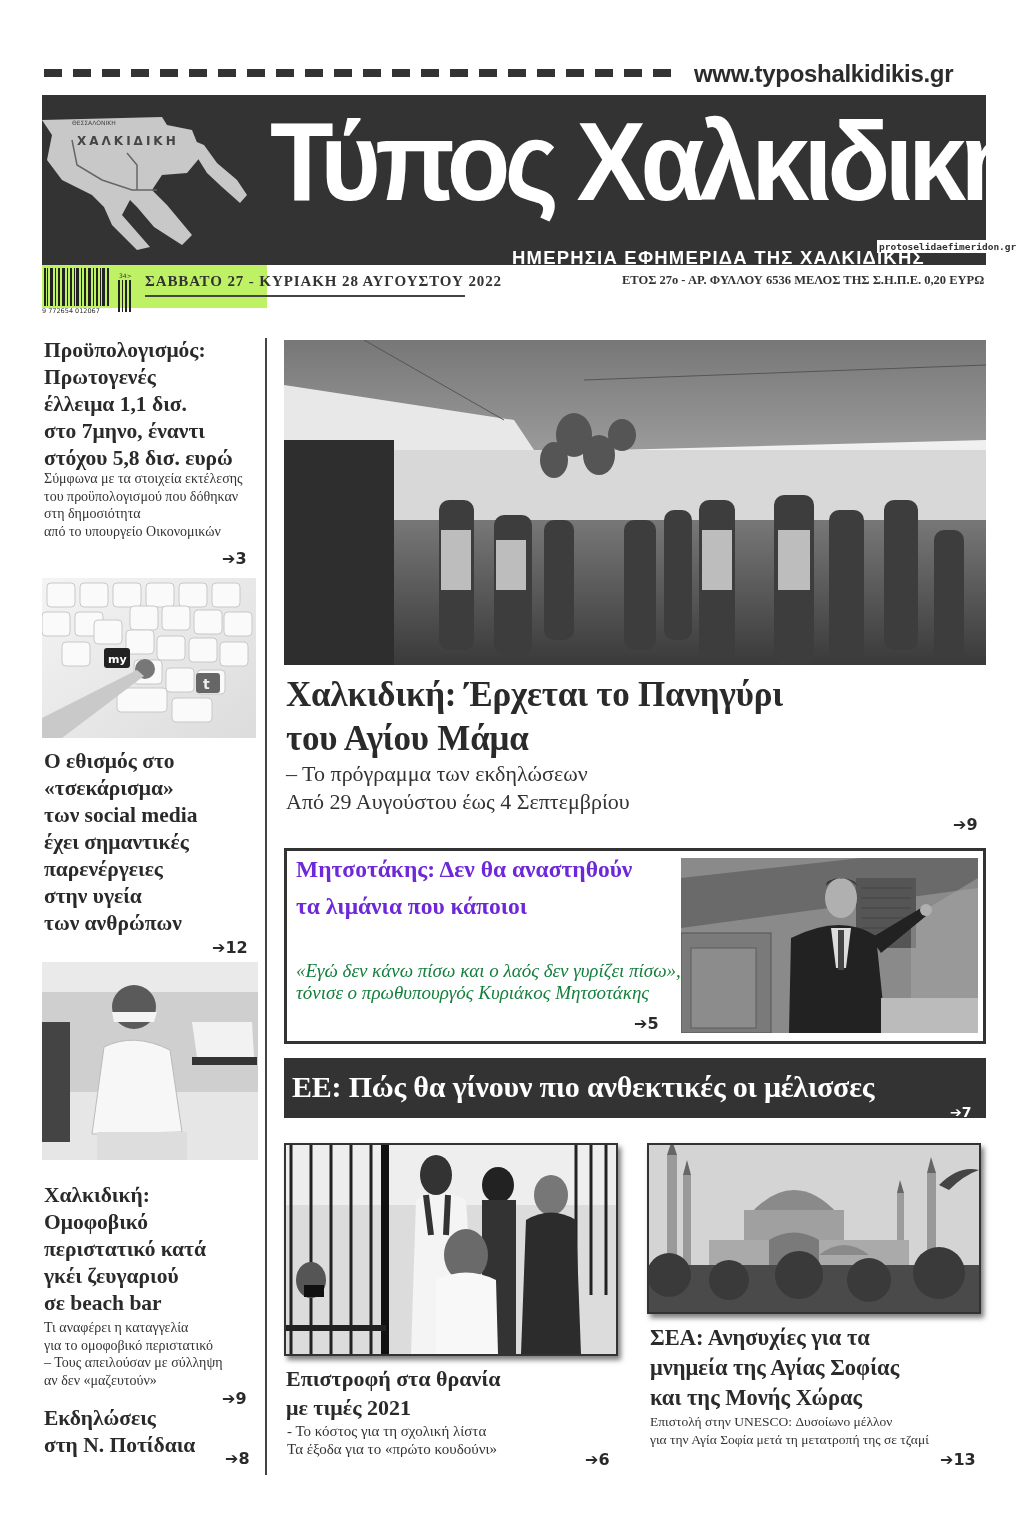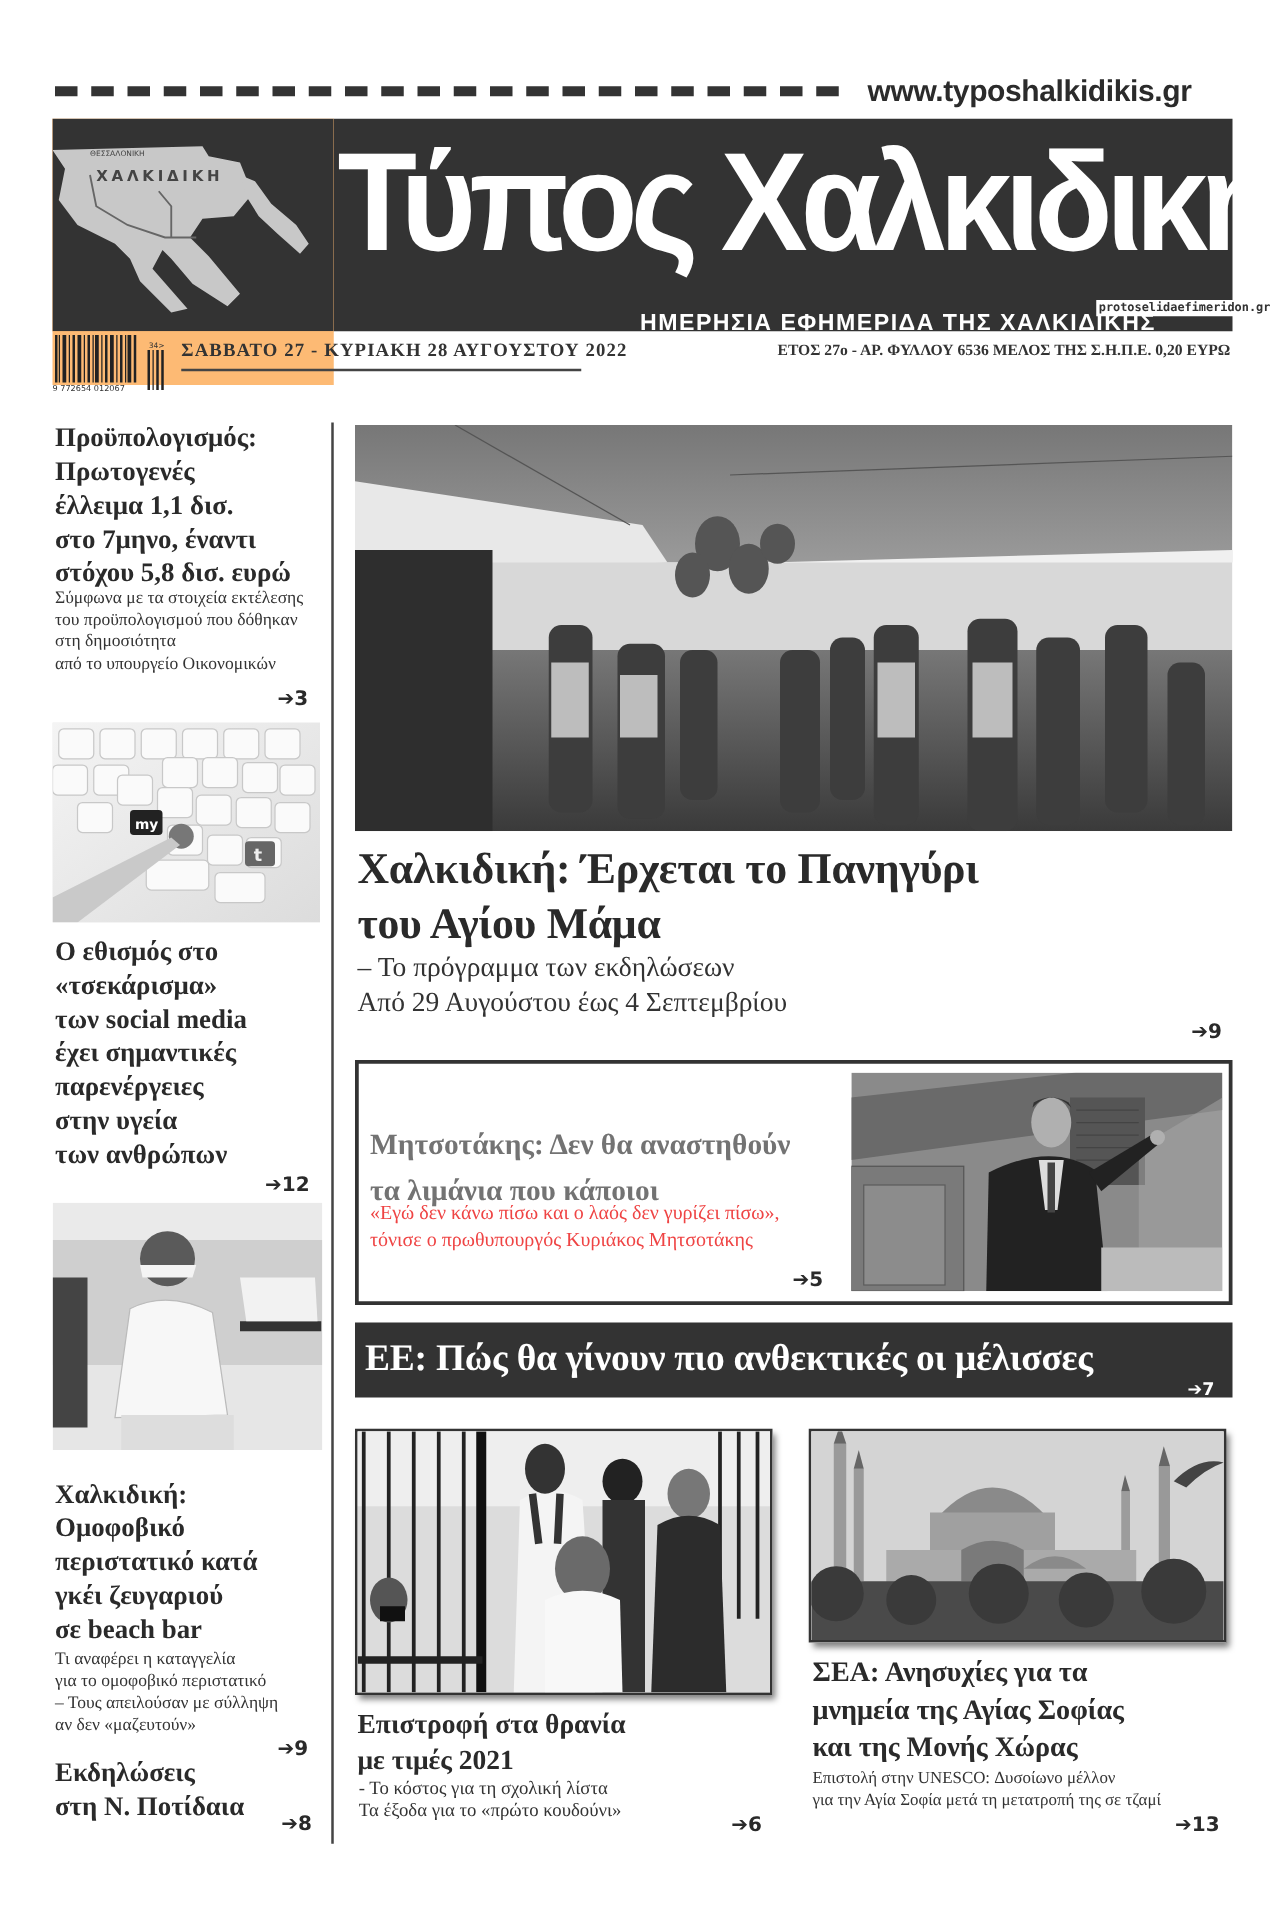--- a/index.html
+++ b/index.html
@@ -8,21 +8,21 @@
 
   .abs { position: absolute; }
 
   
   .dash-row { left: 44px; top: 66px; width: 640px; height: 14px; display: flex; gap: 11px; }
   .dash { width: 18px; height: 8px; background: #333; margin-top: 3px; }
   .site-url { left: 694px; top: 60px; font-family: "Liberation Sans", sans-serif; font-weight: bold; font-size: 24px; color: #2b2b2b; letter-spacing: -0.3px; }
 
   
   .masthead { left: 42px; top: 95px; width: 944px; height: 170px; background: #333333; }
-  .map-box { left: 42px; top: 95px; width: 225px; height: 213px; background: #fdba74; overflow: hidden; }
+  .map-box { left: 42px; top: 95px; width: 225px; height: 213px; background: #bef264; overflow: hidden; }
   .masthead-title { left: 270px; top: 92px; width: 714px; text-align: center; font-family: "Liberation Sans", sans-serif; font-weight: bold; color: #ffffff; font-size: 112px; line-height: 140px; letter-spacing: -6px; transform: scaleX(0.93); transform-origin: left center; white-space: nowrap; }
   .subtitle { left: 512px; top: 247px; font-family: Liberation Sans, sans-serif; font-weight: bold; color: #ffffff; font-size: 18.5px; letter-spacing: 1.2px; white-space: nowrap; }
   .protos { left: 877px; top: 240px; background: #fff; color: #333; font-family: "DejaVu Sans Mono", monospace; font-size: 9.5px; font-weight: bold; padding: 1px 2px; }
 
   
   .barcode { left: 42px; top: 268px; width: 70px; height: 46px; }
   .barcode-small { left: 117px; top: 272px; width: 16px; height: 40px; }
   .date-line { left: 145px; top: 273px; font-size: 15px; letter-spacing: 0.9px; font-weight: bold; color: #333; }
   .date-rule { left: 145px; top: 295px; width: 320px; height: 2px; background: #444; }
   .issue-line { left: 622px; top: 273px; font-size: 12.5px; font-weight: bold; color: #333; white-space: nowrap; }
@@ -37,22 +37,22 @@
 
   .photo { overflow: hidden; }
 
   
   .main-photo { left: 284px; top: 340px; width: 702px; height: 325px; }
   .main-head { left: 286px; top: 673px; font-size: 35px; line-height: 44px; font-weight: bold; color: #2a2a2a; letter-spacing: -0.2px; }
   .main-sub { left: 286px; top: 760px; font-size: 22px; line-height: 28px; color: #333; }
 
   
   .mits-box { left: 284px; top: 848px; width: 702px; height: 196px; border: 3px solid #333; background: #fff; }
-  .mits-head { left: 296px; top: 898px; font-size: 23.5px; line-height: 37px; font-weight: bold; color: #737373; }
-  .mits-sub { left: 296px; top: 960px; font-size: 16px; line-height: 22px; color: #ef4444; }
+  .mits-head { left: 296px; top: 851px; font-size: 23.5px; line-height: 37px; font-weight: bold; color: #6d28d9; }
+  .mits-sub { left: 296px; top: 960px; font-size: 19px; line-height: 22px; color: #15803d; font-style: italic; }
   .mits-photo { left: 681px; top: 858px; width: 297px; height: 175px; }
 
   
   .bees { left: 284px; top: 1058px; width: 702px; height: 60px; background: #333333; }
   .bees-text { left: 292px; top: 1065px; font-size: 30px; line-height: 44px; font-weight: bold; color: #fff; white-space: nowrap; letter-spacing: -0.2px; }
   .bees-ref { left: 950px; top: 1104px; color: #fff; font-size: 14px; }
 
   .school-photo { left: 284px; top: 1143px; width: 334px; height: 213px; box-shadow: 3px 4px 5px rgba(0,0,0,0.5); border: 2px solid #333; }
   .sofia-photo { left: 647px; top: 1143px; width: 334px; height: 171px; box-shadow: 3px 4px 5px rgba(0,0,0,0.5); border: 2px solid #333; }
 

